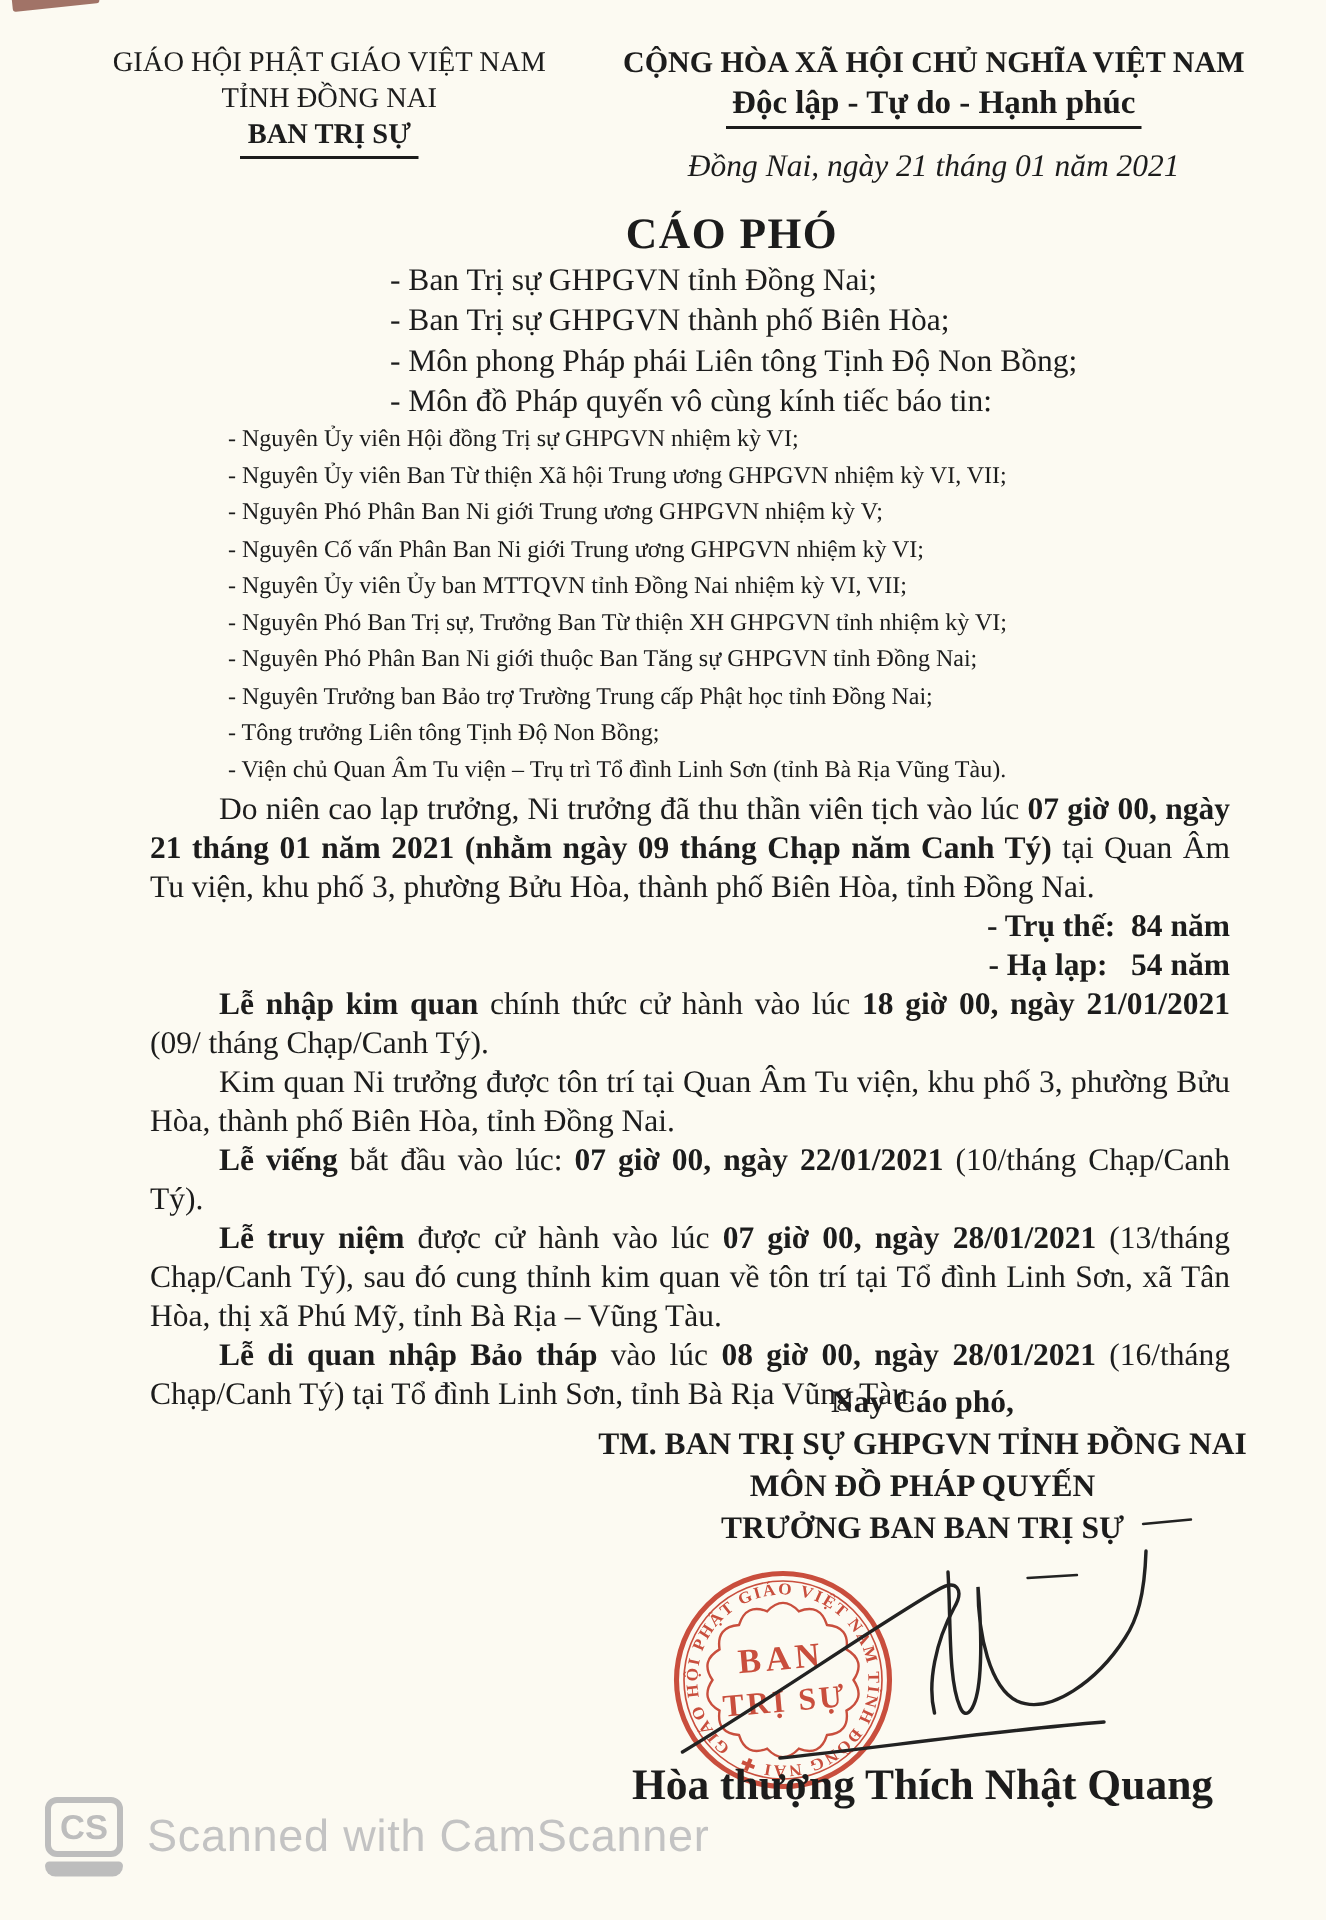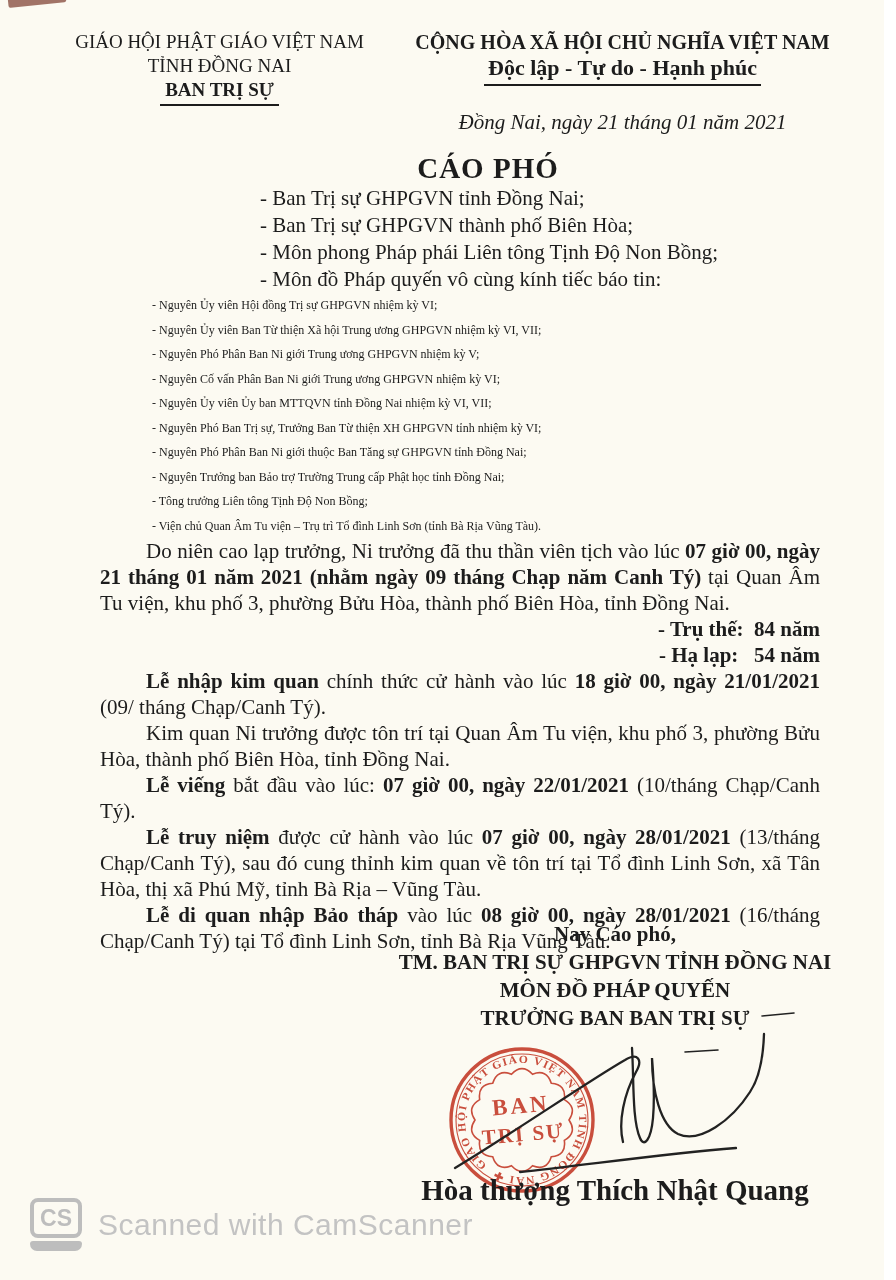--- a/index.html
+++ b/index.html
@@ -15,27 +15,27 @@
     position:absolute;left:8px;top:-6px;width:58px;height:11px;
     background:#8a5144;opacity:.8;transform:rotate(-6deg);border-radius:2px;
   }
   .header{display:flex;padding-top:30px;}
   .header-left{width:355px;padding-left:42px;text-align:center;font-size:19px;line-height:24px;}
   .header-right{flex:1;padding-right:36px;text-align:center;}
   .hr-line1{font-weight:bold;font-size:20px;line-height:25px;}
   .hr-line2{display:inline-block;font-weight:bold;font-size:22px;line-height:26px;
     border-bottom:2px solid #1c1c1c;padding:0 4px 3px 4px;}
   .underlined-org{display:inline-block;font-weight:bold;border-bottom:2px solid #1c1c1c;padding:0 5px 2px 5px;}
-  .dateline{font-style:italic;font-size:21px;margin-top:24px;line-height:25px;}
+  .dateline{font-style:italic;font-size:21px;margin-top:12px;line-height:25px;}
   .content{padding:0 64px 0 100px;}
   .doc-title{text-align:center;font-weight:bold;font-size:29px;line-height:34px;margin-top:16px;margin-left:56px;letter-spacing:1px;}
   .intro-list{margin-left:160px;font-size:21px;}
   .intro-list .list-line{line-height:27px;}
   .deceased-name{text-align:center;font-weight:bold;font-size:25px;line-height:32px;margin:6px 40px 2px 0;}
-  .titles-list{margin-left:52px;font-size:12px;}
+  .titles-list{margin-left:52px;font-size:16px;}
   .titles-list .list-line{line-height:24.5px;}
   .body-blocks{font-size:21px;}
   .body-blocks p{margin:0;}
   .blk-para{line-height:26px;text-align:justify;text-indent:46px;}
   .blk-center{line-height:26px;text-align:right;font-weight:bold;}
   .sig-block{position:absolute;left:360px;top:920px;width:510px;text-align:center;
     font-weight:bold;font-size:21px;line-height:28px;}
   .signer-name{position:absolute;left:360px;top:1174px;width:510px;text-align:center;
     font-weight:bold;font-size:29px;}
   .seal-signature{position:absolute;left:280px;top:1000px;width:520px;height:210px;}

